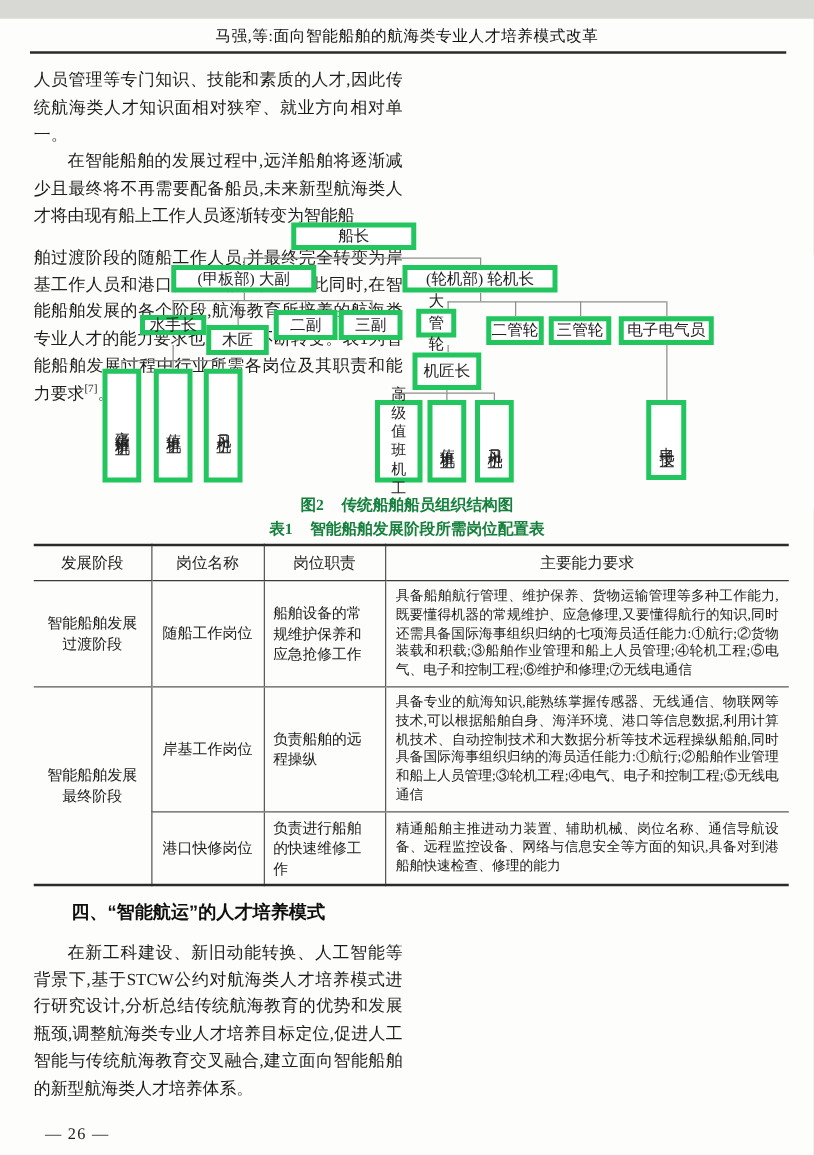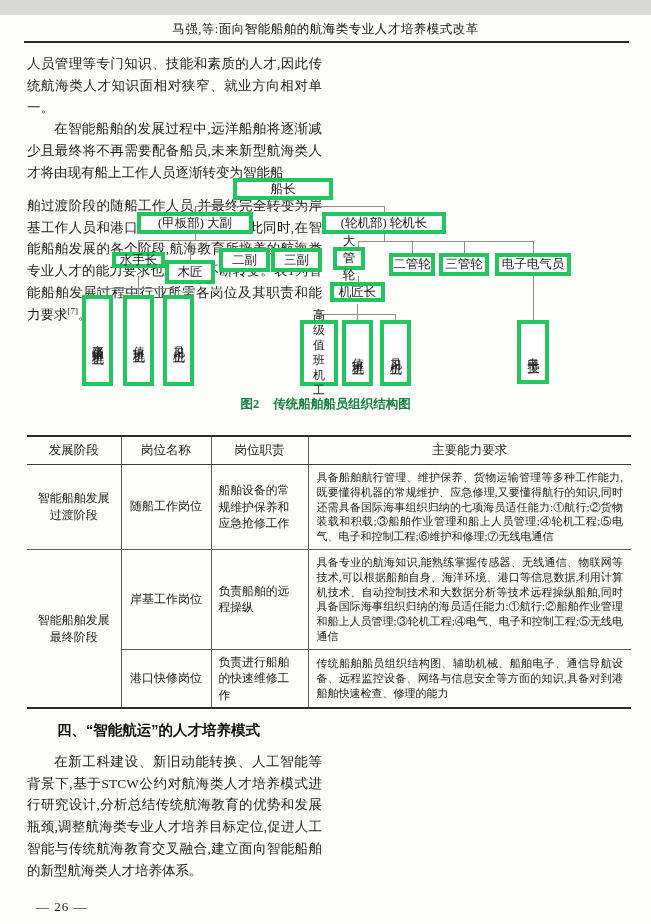--- a/index.html
+++ b/index.html
@@ -104,34 +104,37 @@
     <div class="node" style="left:112px;top:34px;width:116px;height:22px">(甲板部) 大副</div>
     <div class="node" style="left:297px;top:34px;width:124px;height:22px">(轮机部) 轮机长</div>
     <div class="node" style="left:87px;top:74px;width:53px;height:16px">水手长</div>
     <div class="node" style="left:140px;top:82px;width:50px;height:24px">木匠</div>
     <div class="node" style="left:194px;top:70px;width:51px;height:24px">二副</div>
     <div class="node" style="left:246px;top:70px;width:51px;height:24px">三副</div>
     <div class="node" style="left:308px;top:69px;width:32px;height:23px">大管轮</div>
     <div class="node" style="left:364px;top:75px;width:46px;height:23px">二管轮</div>
     <div class="node" style="left:414px;top:75px;width:50px;height:23px">三管轮</div>
     <div class="node" style="left:470px;top:75px;width:76px;height:23px">电子电气员</div>
-    <div class="node" style="left:305px;top:104px;width:55px;height:20px">机匠长</div>
+    <div class="node" style="left:305px;top:104px;width:55px;height:30px">机匠长</div>
     <div class="node vert" style="left:57px;top:117px;width:31px;height:91px">高级值班机工</div>
     <div class="node vert" style="left:98px;top:117px;width:31px;height:91px">值班机工</div>
     <div class="node vert" style="left:138px;top:117px;width:31px;height:91px">见习机工</div>
     <div class="node wrap2" style="left:275px;top:142px;width:38px;height:66px">高级值班机工</div>
     <div class="node vert" style="left:317px;top:142px;width:31px;height:66px">值班机工</div>
     <div class="node vert" style="left:355px;top:142px;width:31px;height:66px">见习机工</div>
     <div class="node vert" style="left:492px;top:142px;width:32px;height:64px">电子技工</div>
   </div>
 
   <div class="caption" style="top:381px">
     <span>图2</span><span class="gap"></span><span>传统船舶船员组织结构图</span>
   </div>
 
+  <div class="caption" style="top:400px">
+    <span>表1</span><span class="gap"></span><span>智能船舶发展阶段所需岗位配置表</span>
+  </div>
 
   <div class="table-wrap">
     <table>
       <colgroup>
           <col class="c1">
           <col class="c2">
           <col class="c3">
           <col>
         </colgroup>
       <thead>
@@ -151,21 +154,21 @@
         </tr>
         <tr>
           <td class="stage" rowspan="2">智能船舶发展最终阶段</td>
           <td class="pos bl rowline">岸基工作岗位</td>
           <td class="duty bl rowline">负责船舶的远程操纵</td>
           <td class="req bl rowline">具备专业的航海知识,能熟练掌握传感器、无线通信、物联网等技术,可以根据船舶自身、海洋环境、港口等信息数据,利用计算机技术、自动控制技术和大数据分析等技术远程操纵船舶,同时具备国际海事组织归纳的海员适任能力:①航行;②船舶作业管理和船上人员管理;③轮机工程;④电气、电子和控制工程;⑤无线电通信</td>
         </tr>
         <tr>
           <td class="pos bl">港口快修岗位</td>
           <td class="duty bl">负责进行船舶的快速维修工作</td>
-          <td class="req bl">传统船舶船员组织结构图、辅助机械、船舶电子、通信导航设备、远程监控设备、网络与信息安全等方面的知识,具备对到港船舶快速检查、修理的能力</td>
+          <td class="req bl">精通船舶主推进动力装置、辅助机械、岗位名称、通信导航设备、远程监控设备、网络与信息安全等方面的知识,具备对到港船舶快速检查、修理的能力</td>
         </tr>
       </tbody>
     </table>
   </div>
 
   <div class="twocol" style="top:700px;left:27px;width:601px;">
     <div class="col">
       <div class="section-heading">四、“智能航运”的人才培养模式</div>
       <p class="indent">在新工科建设、新旧动能转换、人工智能等背景下,基于STCW公约对航海类人才培养模式进行研究设计,分析总结传统航海教育的优势和发展瓶颈,调整航海类专业人才培养目标定位,促进人工智能与传统航海教育交叉融合,建立面向智能船舶的新型航海类人才培养体系。</p>
     </div>

